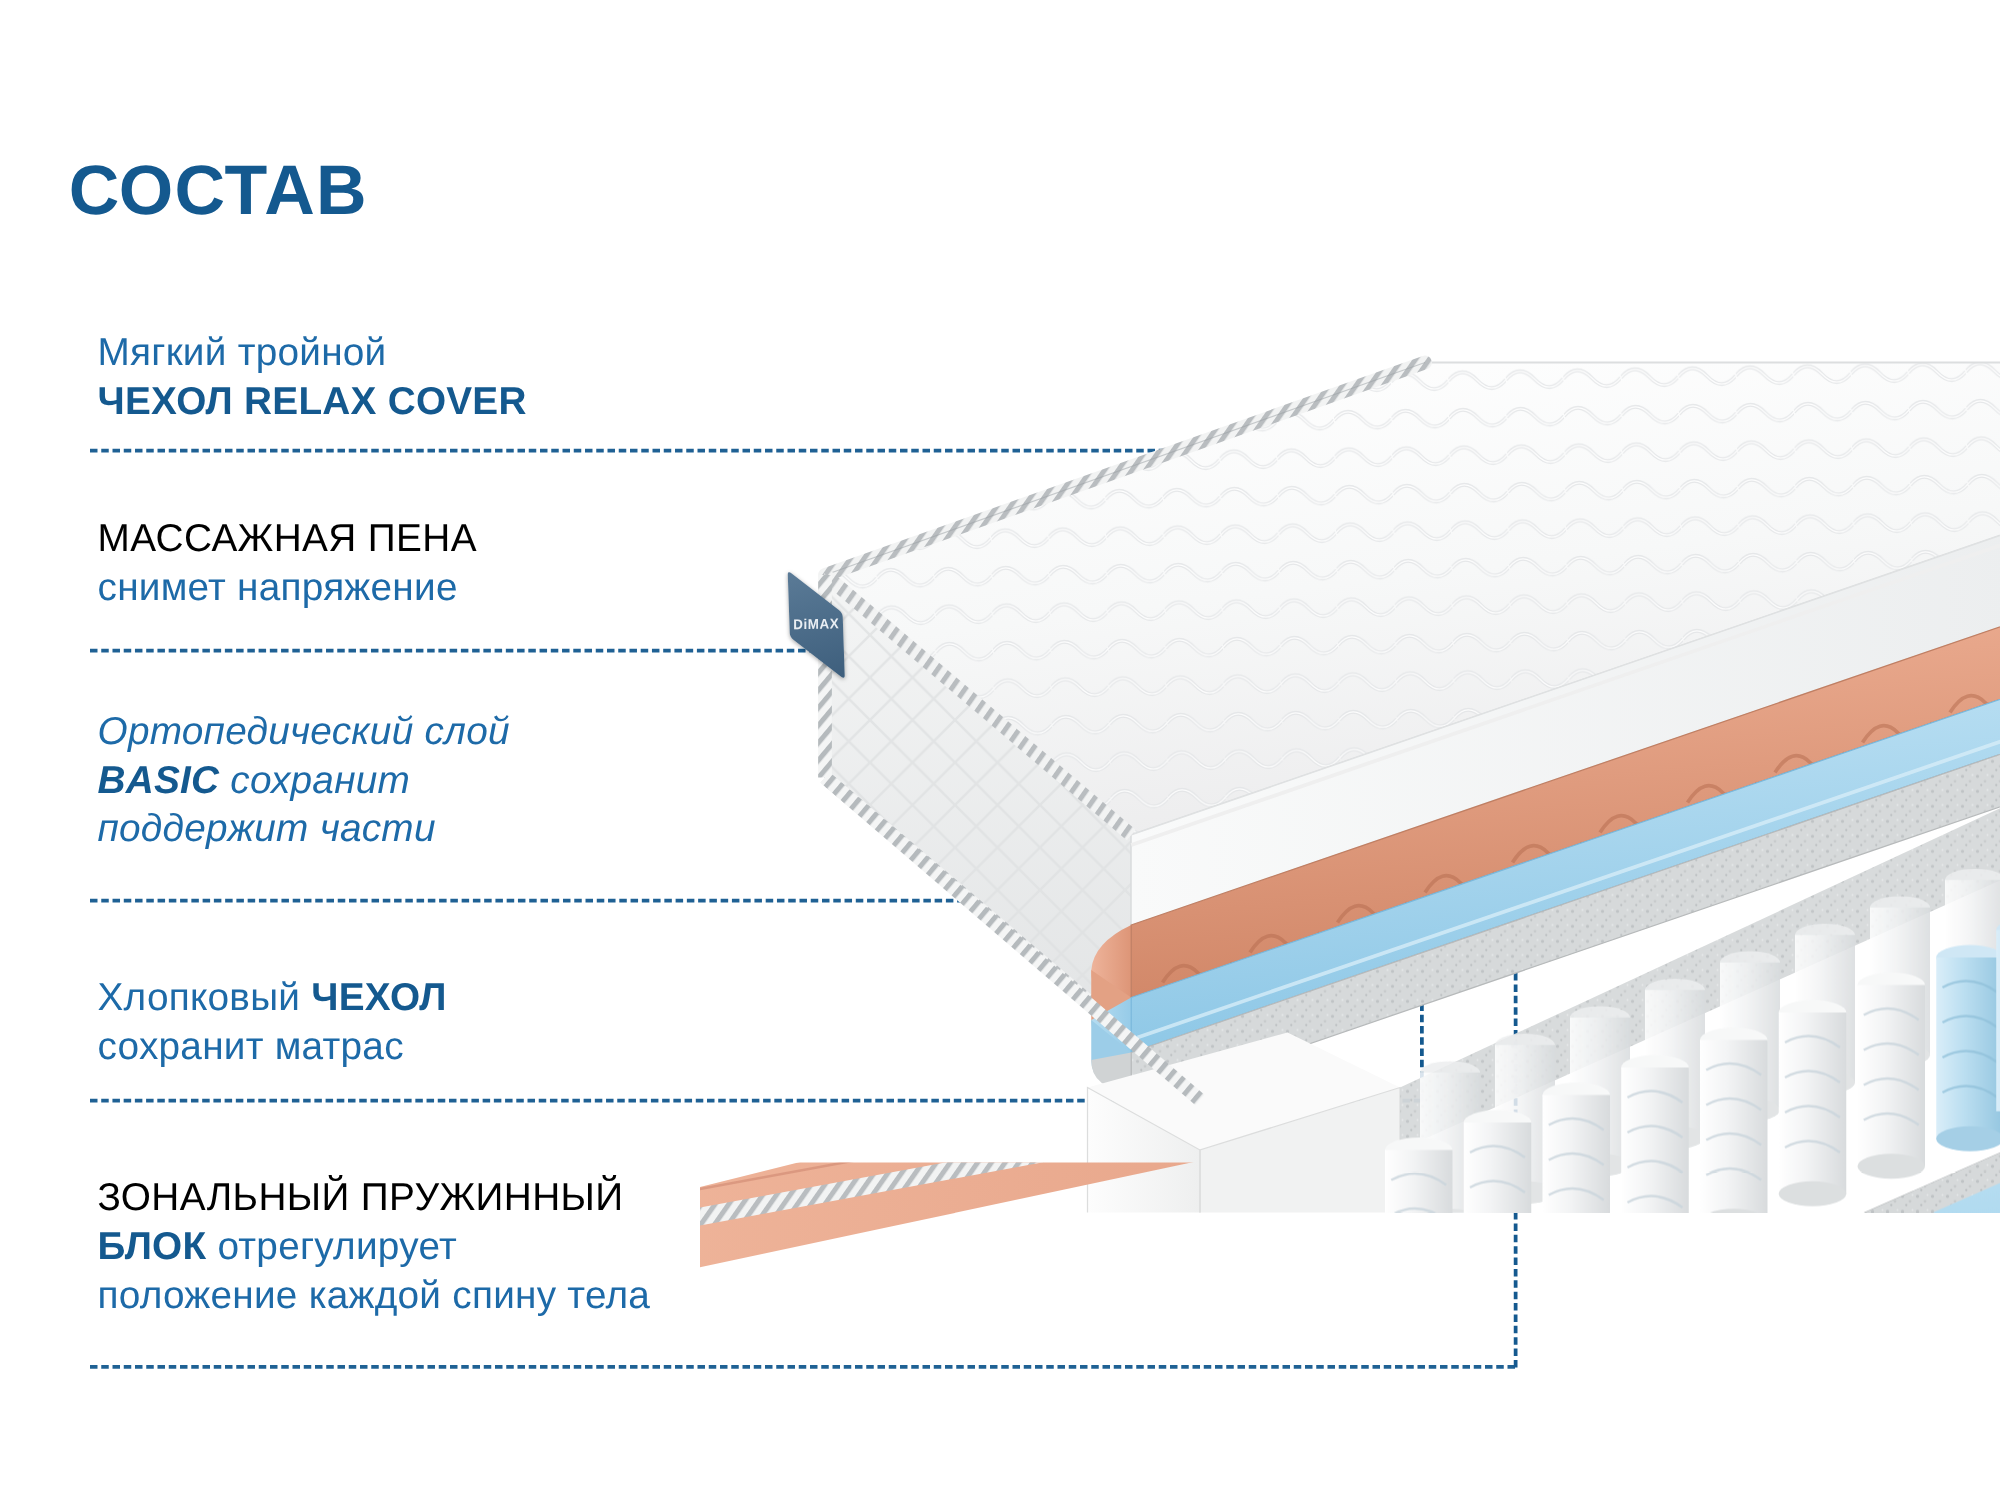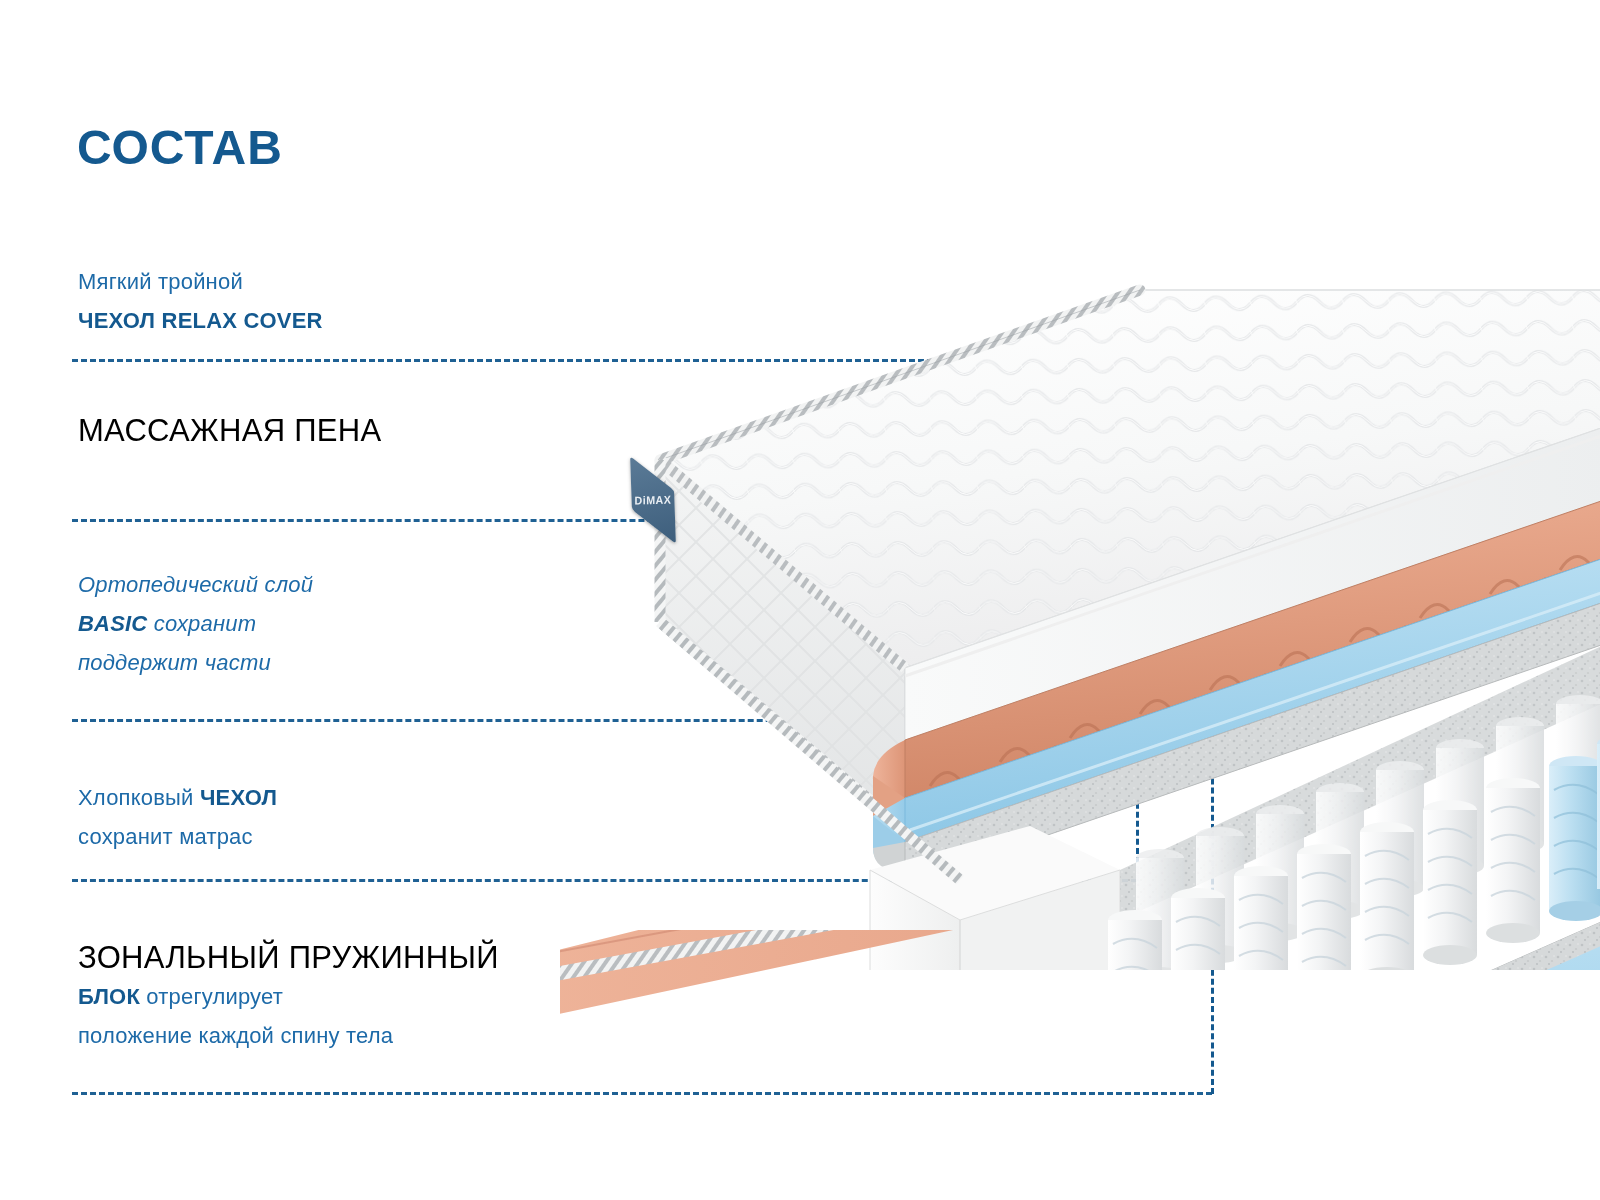--- a/index.html
+++ b/index.html
@@ -7,29 +7,29 @@
     width:1600px;height:1200px;
     background:#ffffff;
     font-family:"Liberation Sans", sans-serif;
     overflow:hidden;
     position:relative;
   }
   #stage{position:absolute;left:0;top:0;width:1600px;height:1200px;overflow:hidden;}
 
   
   #title{
-    position:absolute;left:77px;top:124px;
-    font-size:48px;font-weight:700;letter-spacing:1px;
+    position:absolute;left:55px;top:124px;
+    font-size:56px;font-weight:700;letter-spacing:1px;
     color:#14598f;line-height:1;
     white-space:nowrap;
   }
 
   
   .tblock{position:absolute;left:78px;color:#1d6aa8;}
-  .tline{font-size:22px;line-height:39px;font-weight:400;white-space:nowrap;letter-spacing:.2px;}
+  .tline{font-size:31px;line-height:39px;font-weight:400;white-space:nowrap;letter-spacing:.2px;}
   .tline .b{font-weight:700;color:#14598f;margin-top:20px;}
   .tline.allb{font-weight:400;color:#000000;font-size:31px;letter-spacing:.3px;}
 
   
   .sep{
     position:absolute;height:0;border-top:3px dashed #14598f;
     opacity:.95;
   }
   
   .vsep{
@@ -54,20 +54,21 @@
   <div class="tblock" style="top:262px;">
     <div class="tline">Мягкий тройной</div>
     <div class="tline"><span class="b">ЧЕХОЛ RELAX COVER</span></div>
   </div>
   <div class="sep" style="left:72px;top:359px;width:1068px;"></div>
   <div class="vsep" style="left:1139px;top:359px;height:84px;"></div>
   <div class="dot" style="left:1126px;top:432px;"></div>
 
   <div class="tblock" style="top:411px;">
     <div class="tline allb">МАССАЖНАЯ ПЕНА</div>
+    <div class="tline">снимет напряжение</div>
   </div>
   <div class="sep" style="left:72px;top:519px;width:1022px;"></div>
   <div class="vsep" style="left:1093px;top:519px;height:33px;"></div>
   <div class="dot" style="left:1080px;top:540px;"></div>
 
   <div class="tblock" style="top:565px;font-style:italic;">
     <div class="tline">Ортопедический слой</div>
     <div class="tline"><span class="b">BASIC</span><span> сохранит</span></div>
     <div class="tline">поддержит части</div>
   </div>

